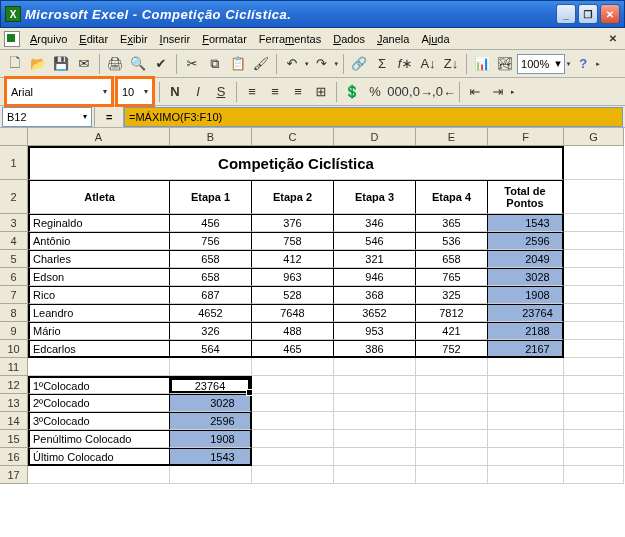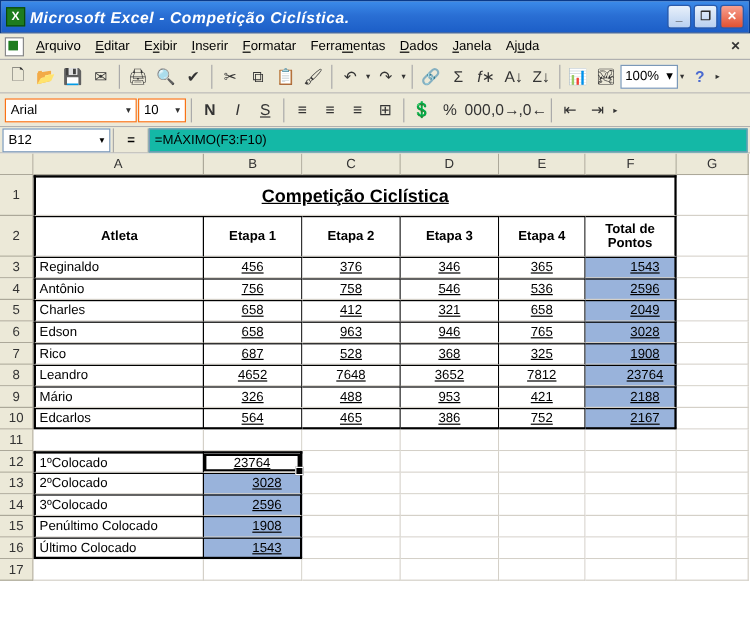--- a/index.html
+++ b/index.html
@@ -23,40 +23,40 @@
 
   
   .toolbar { background: #ece9d8; height: 28px; display: flex; align-items: center; padding: 2px 4px; border-bottom: 1px solid #b0b0b0; gap:1px;}
   .tbtn { width: 22px; height: 22px; display: flex; align-items: center; justify-content: center; border: 1px solid transparent; font-size: 13px; cursor:default; color:#333;}
   .tsep { width: 1px; height: 20px; background: #aaa; margin: 0 3px; }
   .tarrow { font-size:7px; color:#333; padding:0 1px;}
   .zoom-box { border:1px solid #7a98b8; background:white; height:20px; display:flex; align-items:center; padding:0 3px; font-size:11px;}
 
   
   .fmtbar { background: #ece9d8; height: 28px; display: flex; align-items: center; padding: 2px 4px; border-bottom: 1px solid #b0b0b0; gap:1px;}
-  .combo { border: 1px solid #f97316; background: white; height: 20px; display: flex; align-items: center; padding: 0 4px; font-size: 11px; text-align: right; }
+  .combo { border: 3px solid #f97316; background: white; height: 31px; display: flex; align-items: center; padding: 0 4px; font-size: 11px; text-align: right; }
   .combo.font { width: 110px; }
   .combo.size { width: 40px; }
   .combo .carrow { margin-left:auto; font-size:8px; color:#333;}
 
   
   .formulabar { background: #ece9d8; height: 22px; display: flex; align-items: center; border-bottom: 1px solid #b0b0b0; }
   .namebox { width: 90px; border: 1px solid #7a98b8; background: white; height: 20px; margin:0 2px; display: flex; align-items: center; padding: 0 4px; font-size: 11px; }
   .namebox .carrow { margin-left:auto; font-size:8px;}
   .fxlabel { width: 30px; text-align:center; height:20px; line-height:20px; font-style:italic; font-weight:bold; border-left:1px solid #aaa; border-right:1px solid #aaa;}
-  .formula-input { flex:1; background:#14b8a6; border:1px solid #7a98b8; height:20px; padding:0 4px; font-size:11px; display:flex; align-items:center; margin-right:2px; font-family: Arial, sans-serif;}
+  .formula-input { flex:1; background:#eab308; border:1px solid #7a98b8; height:20px; padding:0 4px; font-size:11px; display:flex; align-items:center; margin-right:2px; font-family: Arial, sans-serif;}
 
   
   .sheet-wrapper { position:relative; height: calc(537px - 28px - 22px - 28px - 28px - 22px); overflow:hidden; background:white;}
   .grid { display:grid; grid-template-columns: 28px 142px 82px 82px 82px 72px 76px 60px; }
   .colhdr, .rowhdr, .corner { background:#ece9d8; border-right:1px solid #aca899; border-bottom:1px solid #aca899; display:flex; align-items:center; justify-content:center; font-size:11px; height:18px; color:#333;}
   .corner { background:#ece9d8; }
   .rowhdr { height:auto; }
   .cell { border-right:1px solid #d4d0c8; border-bottom:1px solid #d4d0c8; display:flex; align-items:center; padding:0 3px; font-size:11px; font-family: Arial, sans-serif; background:white; min-height:18px;}
-  .cell.c { justify-content:center;text-decoration:underline; }
+  .cell.c { justify-content:center; }
   .cell.l { justify-content:flex-start; }
   
   
   .tb-top { border-top: 2px solid black !important; }
   .tb-bot { border-bottom: 2px solid black !important; }
   .bl { border-left: 2px solid black !important;}
   .br { border-right: 2px solid black !important;}
   .b-r { border-right:1px solid black;}
   .b-t { border-top:1px solid black;}
   

